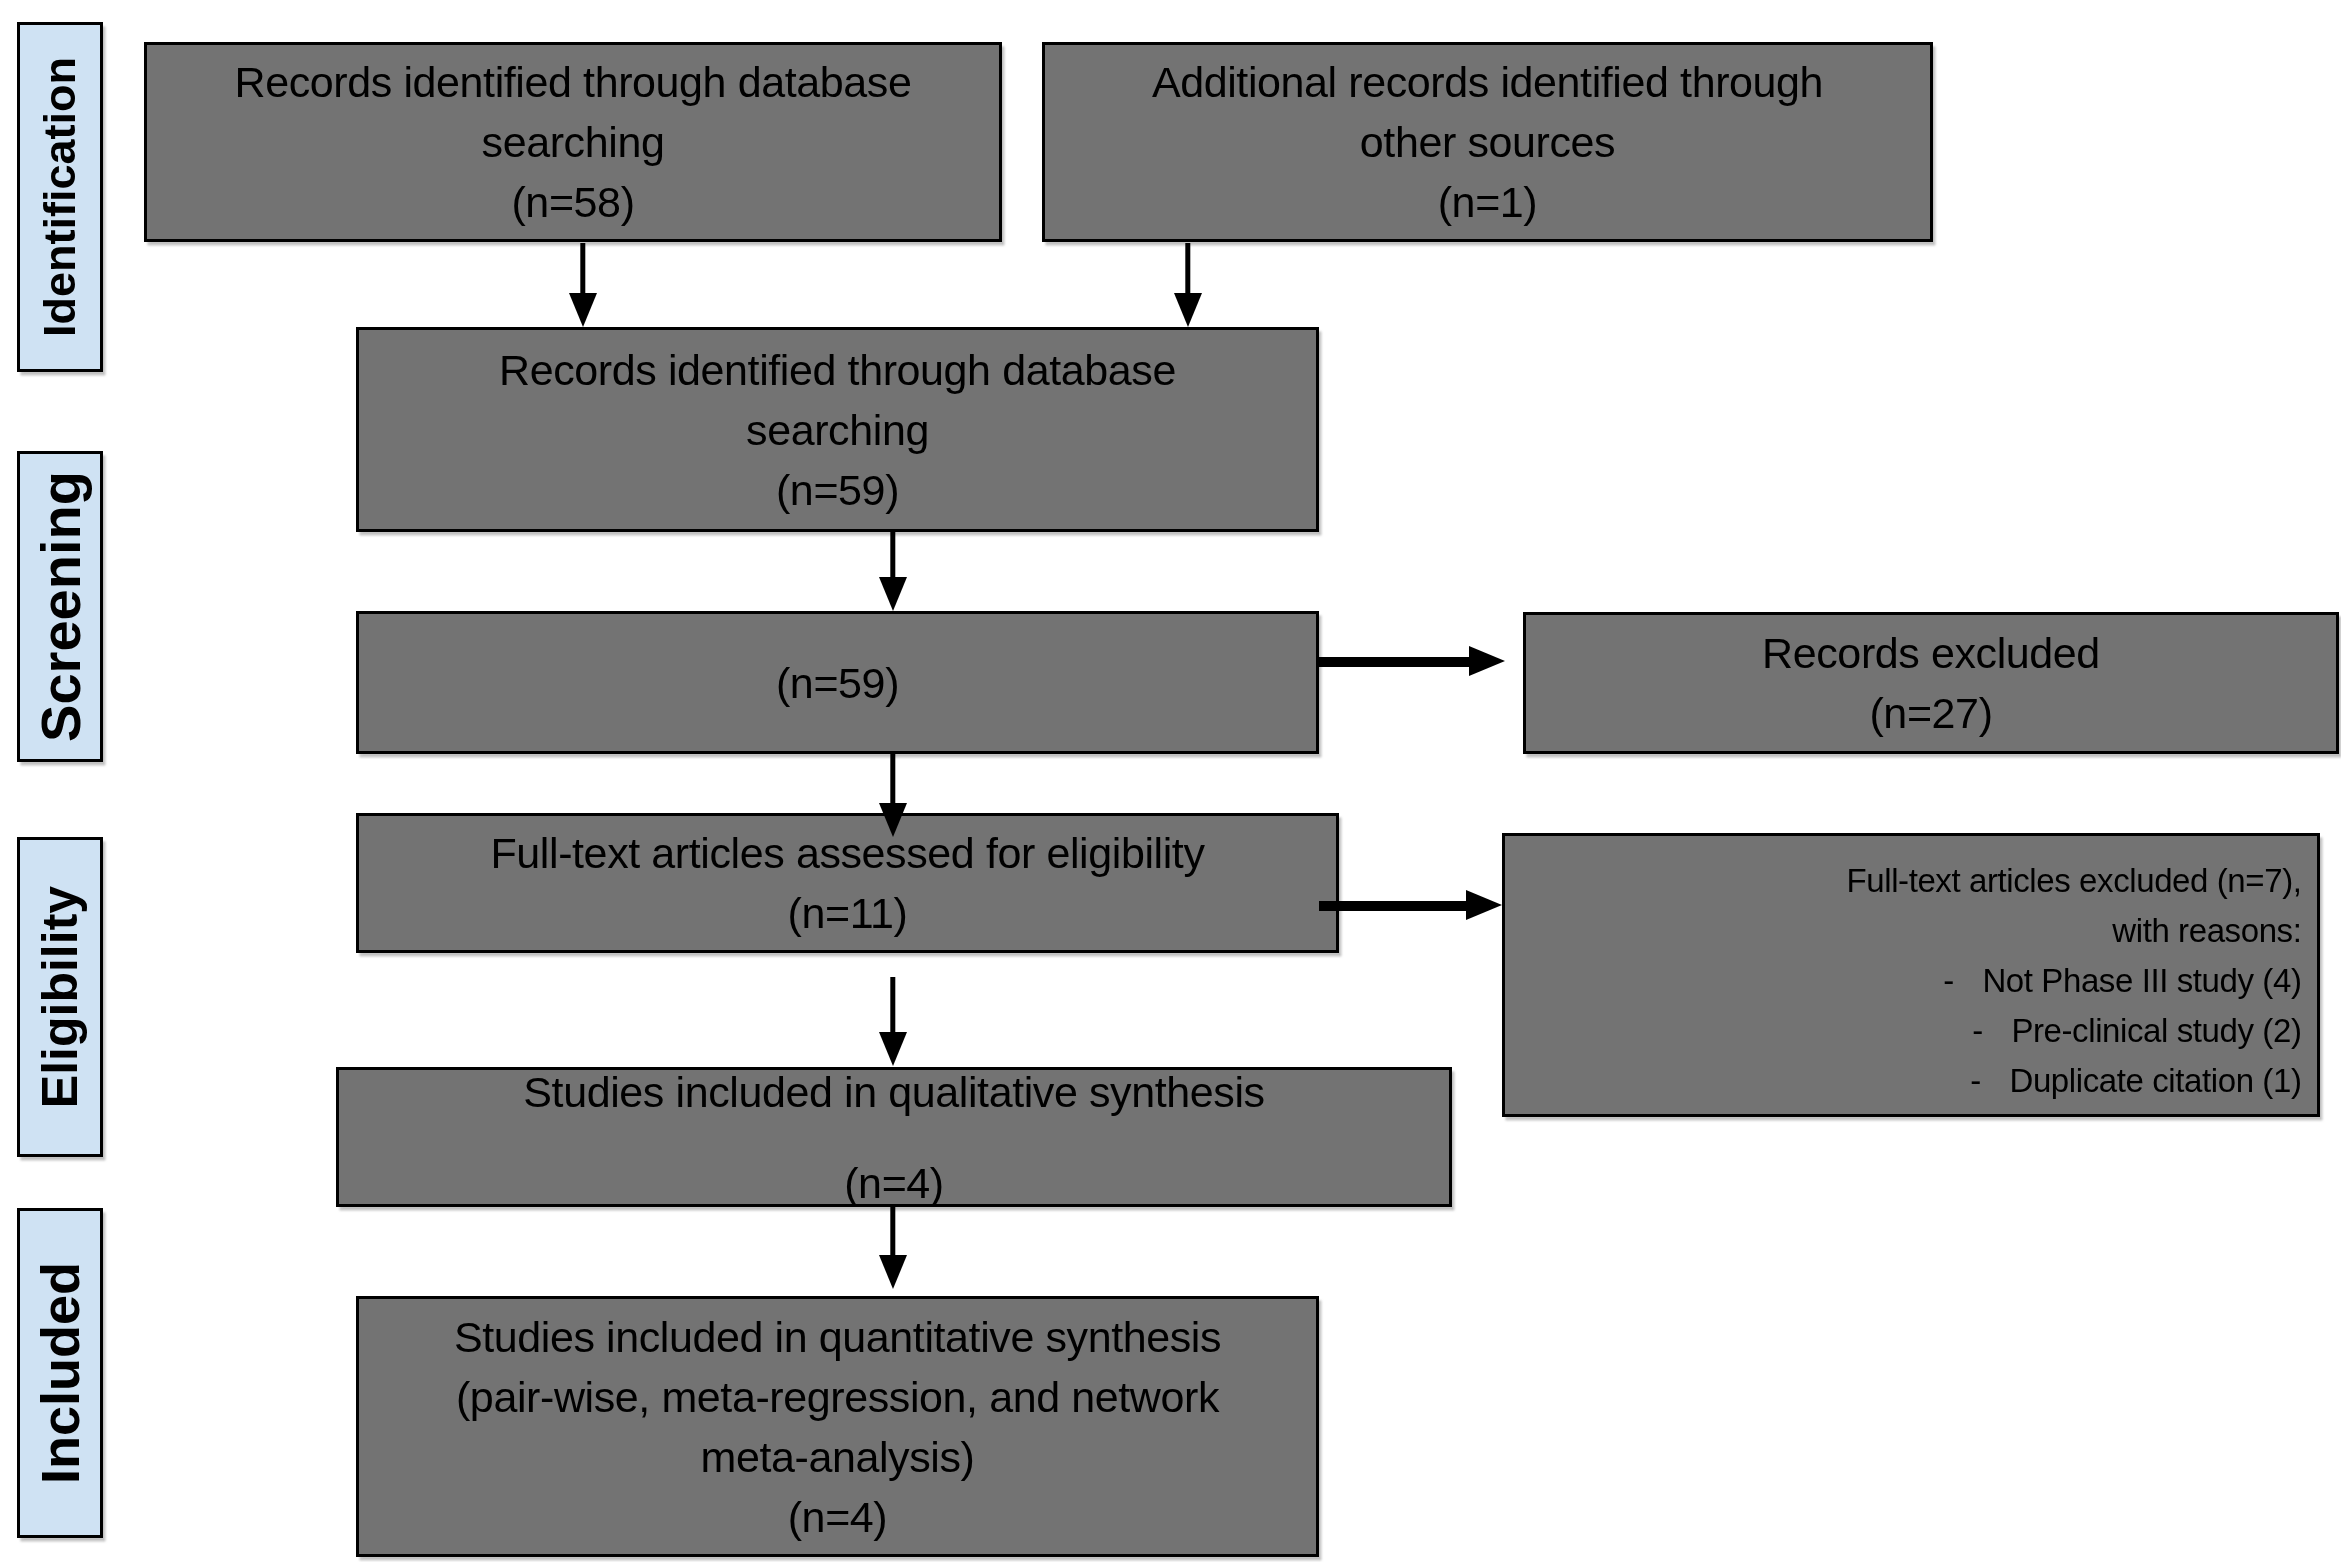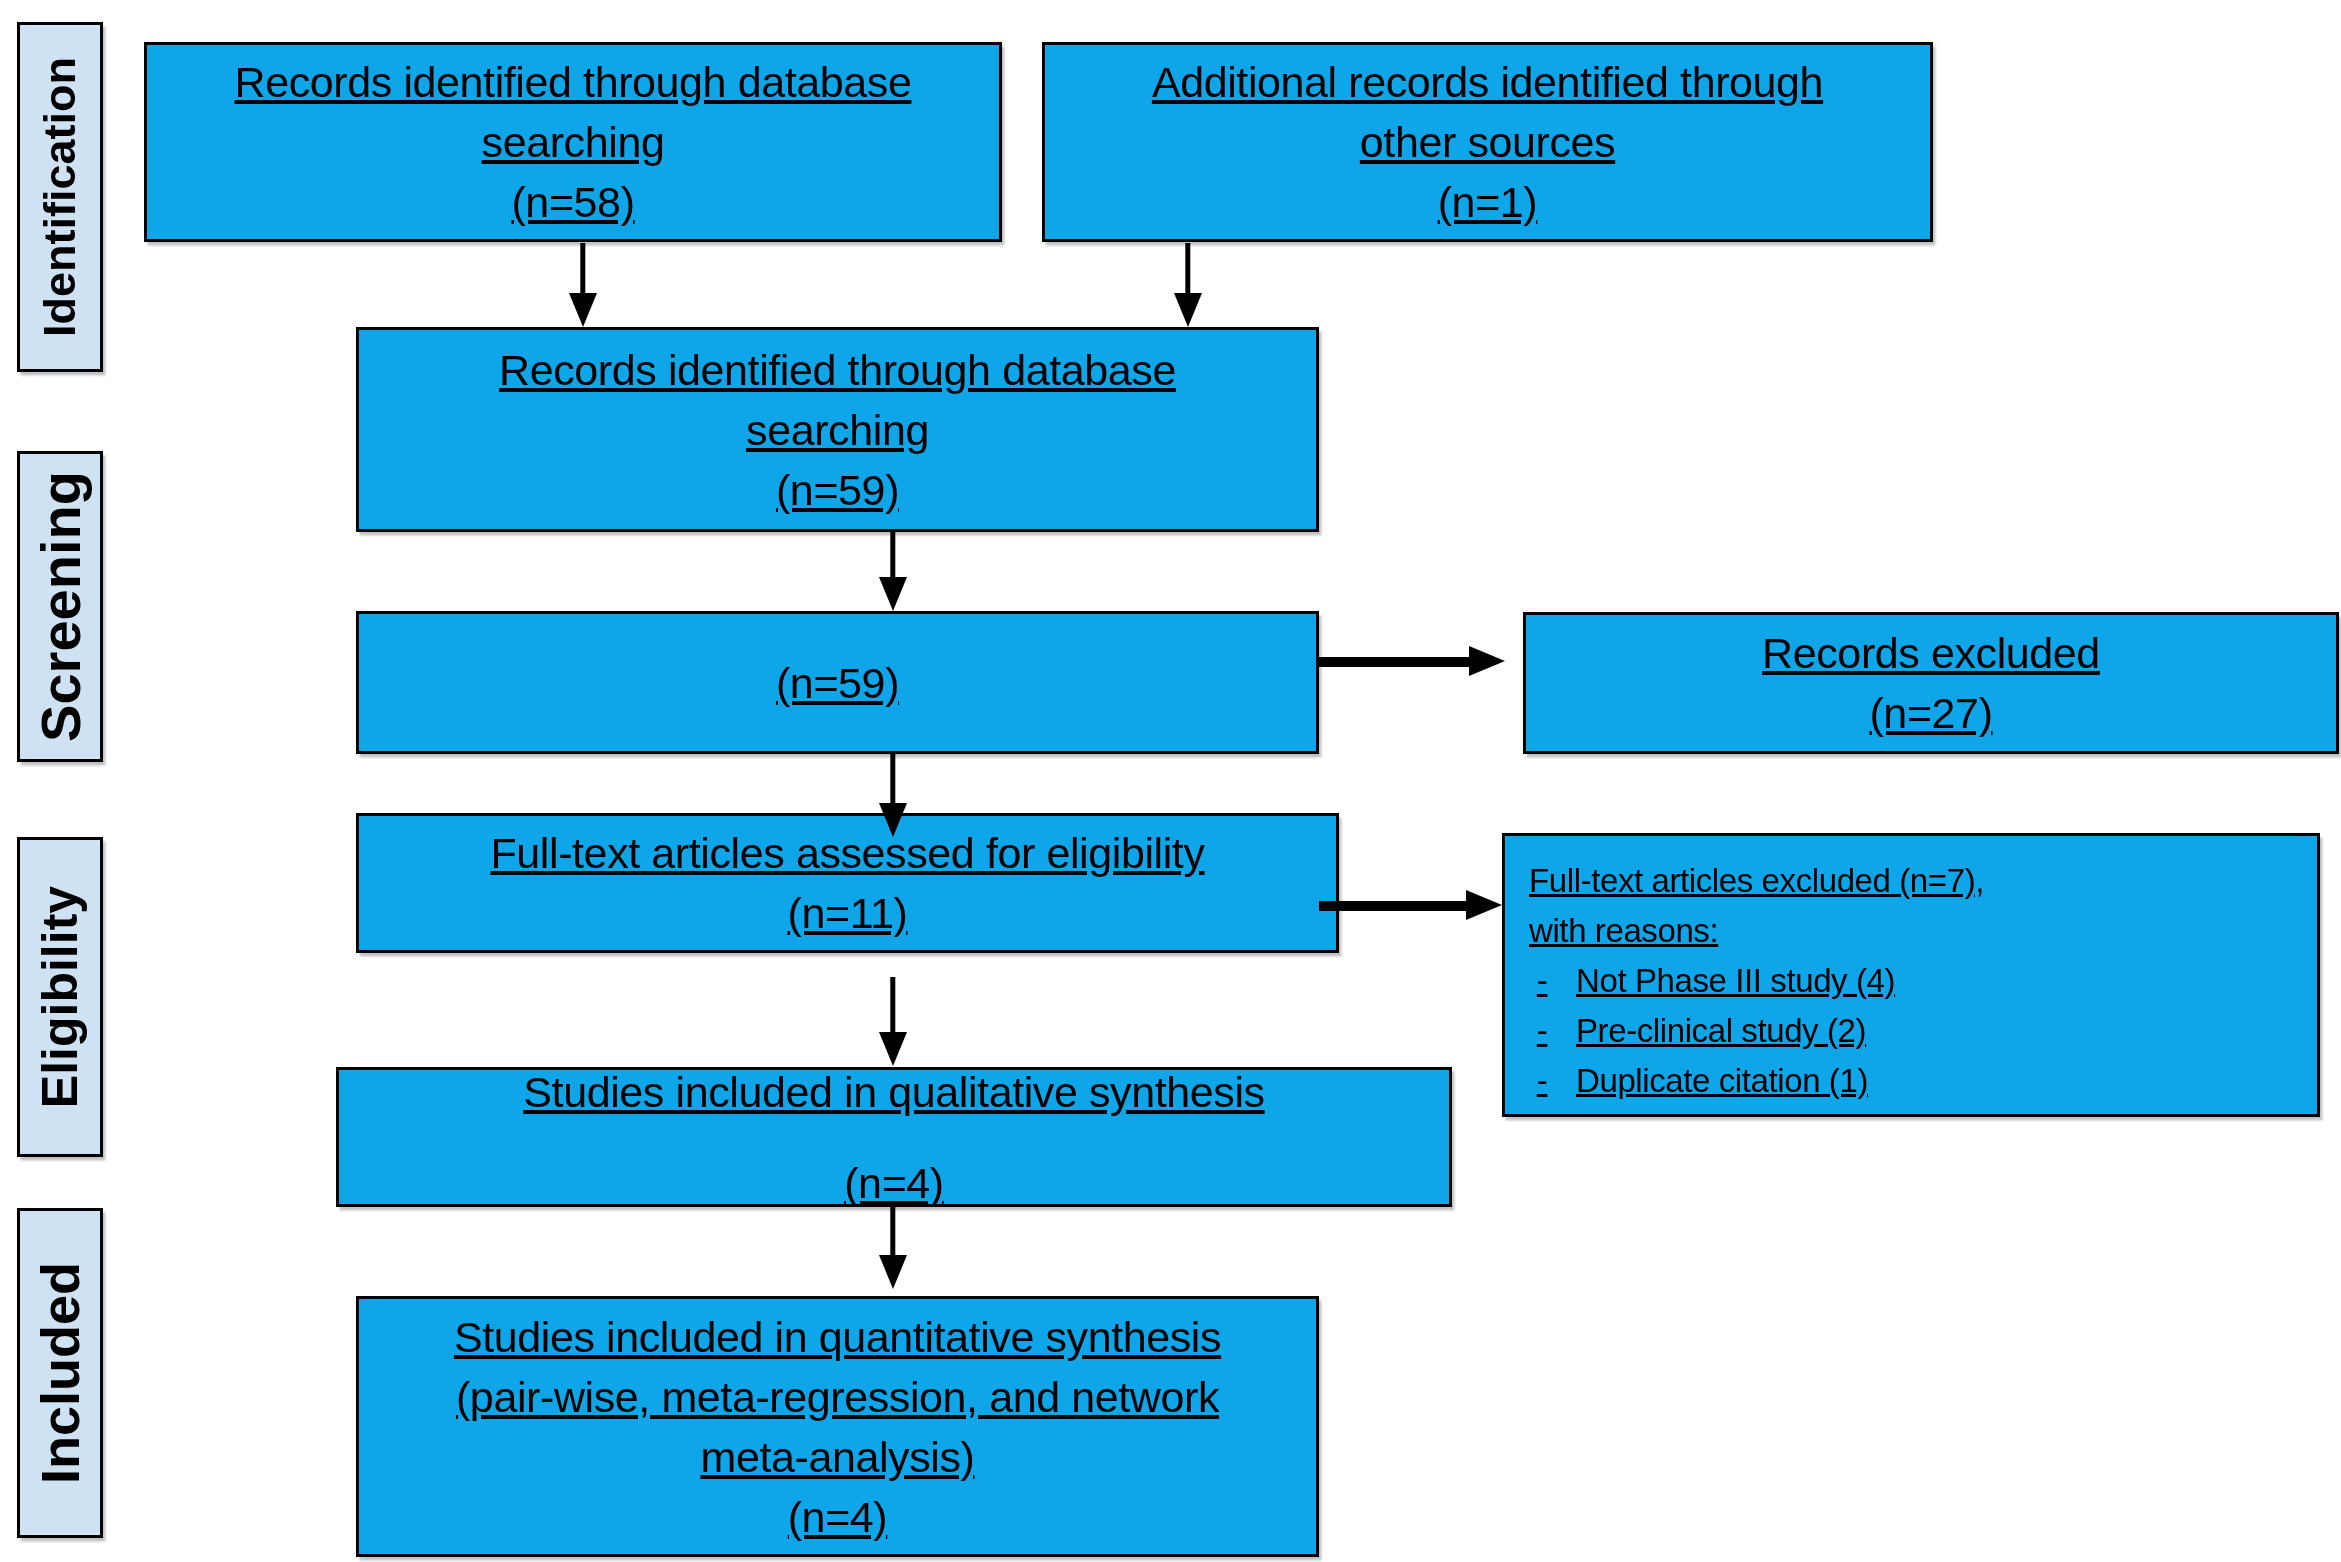--- a/index.html
+++ b/index.html
@@ -36,40 +36,39 @@
   }
   #stage-identification .vlabel { font-size: 45px; }
   #stage-screening      .vlabel { font-size: 56px; }
   #stage-eligibility    .vlabel { font-size: 50px; }
   #stage-included       .vlabel { font-size: 54px; }
 
   
   .box {
     position: absolute;
     box-sizing: border-box;
-    background: #0ea5e9;
+    background: #737373;
     border: 3.9px solid var(--line, #000000);
     box-shadow: 3.1px 3.9px 2.3px rgba(120,120,120,0.45);
     display: flex;
     flex-direction: column;
     align-items: center;
     justify-content: center;
     text-align: center;
     font-size: 43px;
     letter-spacing: -0.4px;
-    text-decoration: underline;
   }
   .box .bline {
     line-height: 60px;
     white-space: nowrap;
   }
 
   
   .box.reasons {
-    align-items: flex-start;
+    align-items: flex-end;
     justify-content: flex-start;
     text-align: left;
     font-size: 33px;
     padding: 20px 15.5px 15.5px 24px;
   }
   .box.reasons .rline {
     line-height: 50px;
     white-space: nowrap;
   }
   .box.reasons .ritem {

